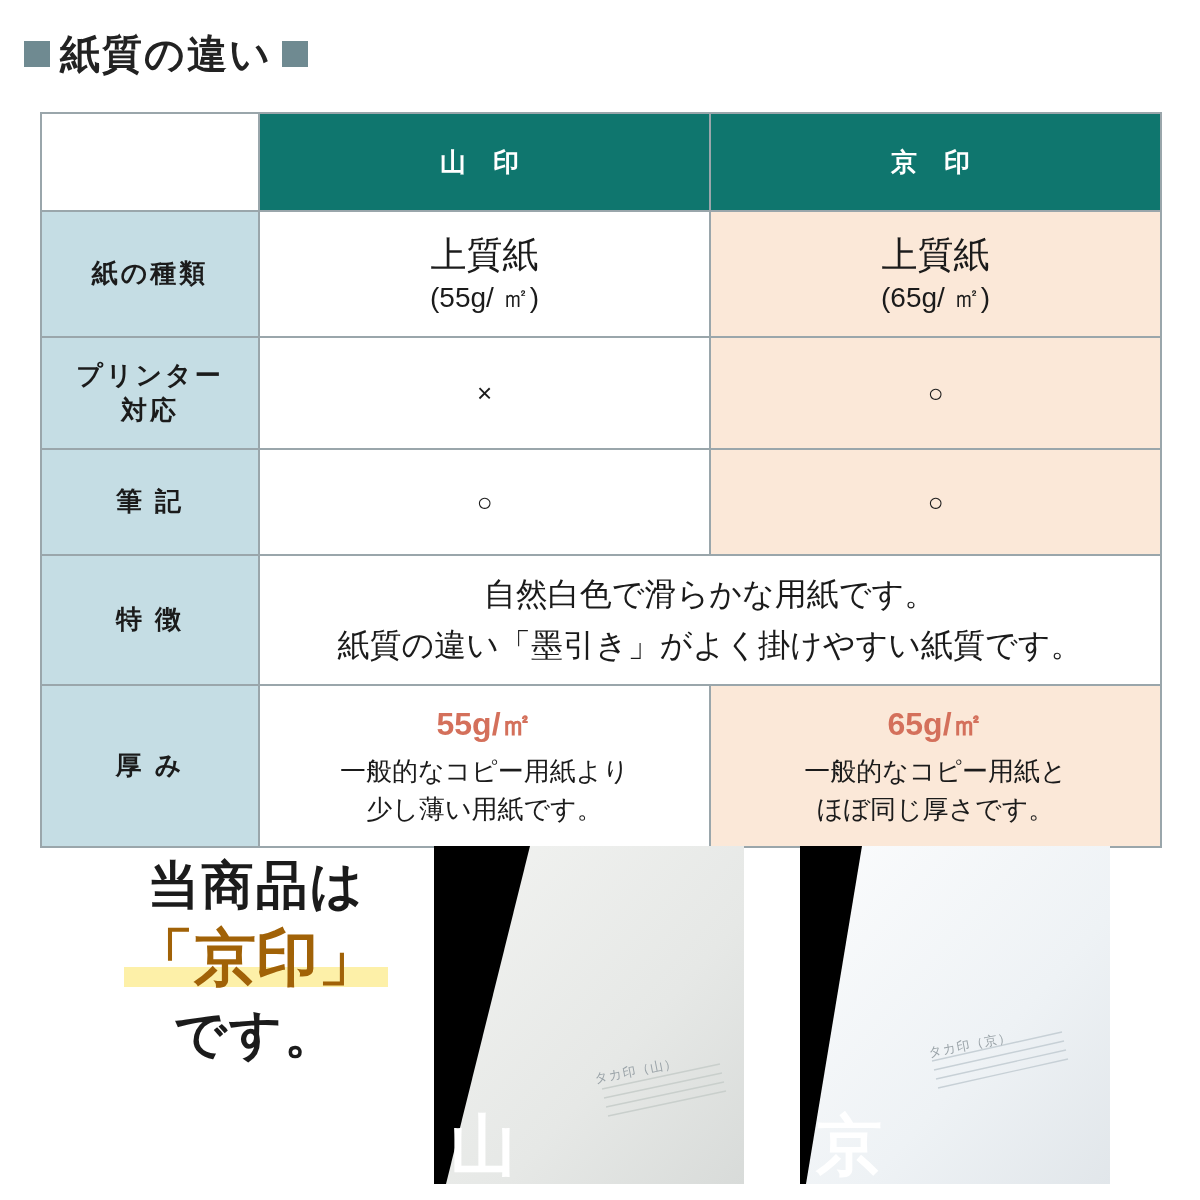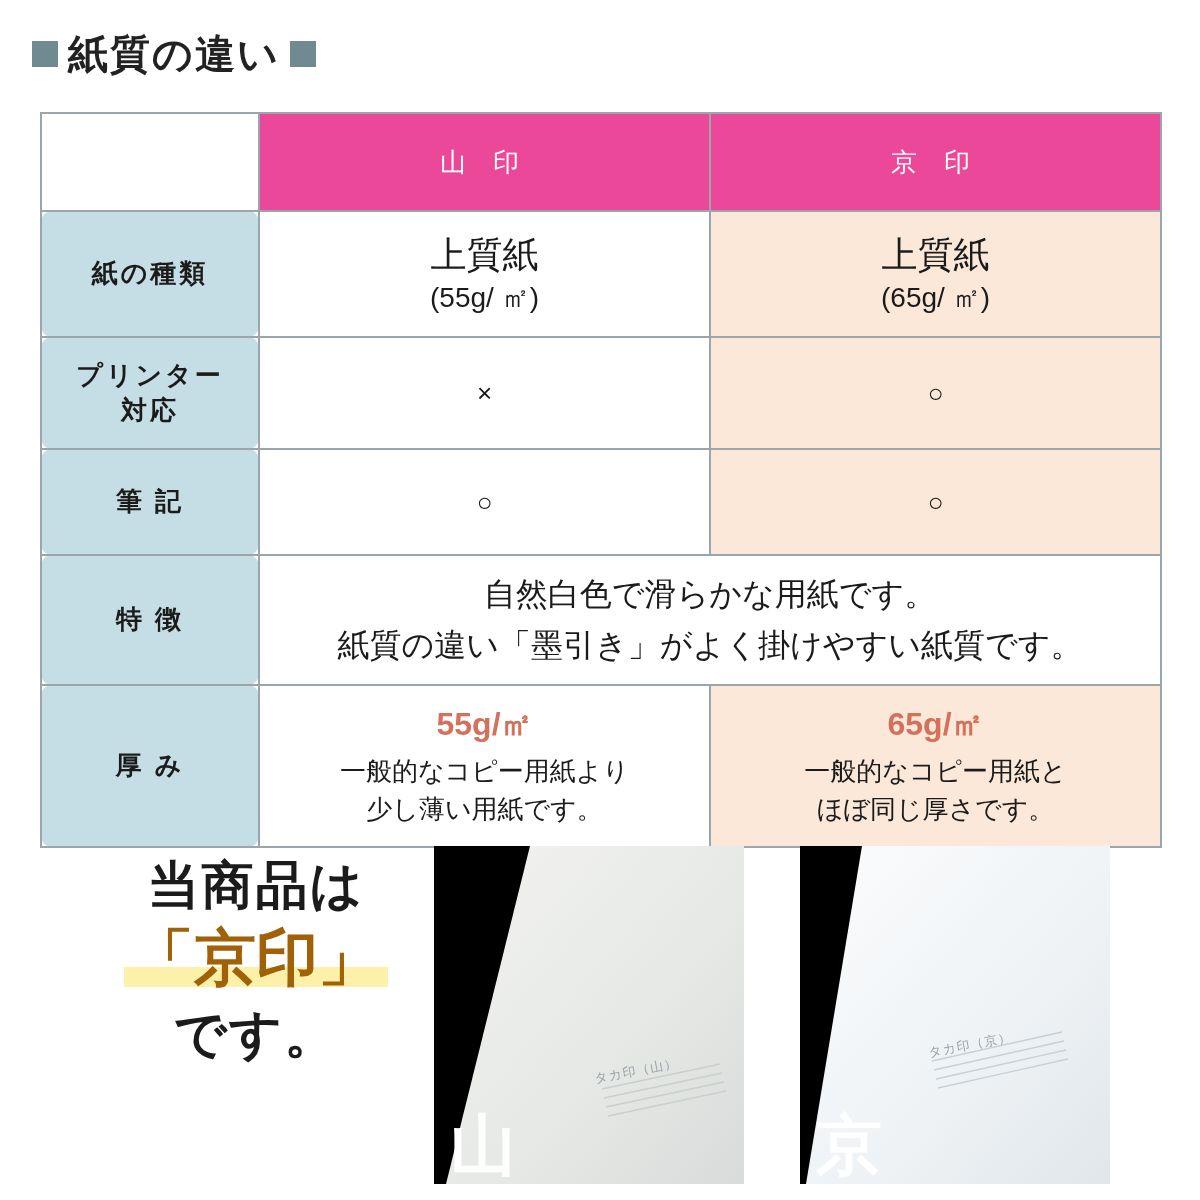--- a/index.html
+++ b/index.html
@@ -12,21 +12,21 @@
     height: 1200px;
     font-family: "Liberation Sans", "DejaVu Sans", sans-serif;
     color: #1b1b1b;
     position: relative;
     overflow: hidden;
   }
 
   
   .heading {
     position: absolute;
-    left: 32px;
+    left: 24px;
     top: 34px;
     display: flex;
     align-items: center;
     gap: 10px;
   }
   .heading .sq {
     width: 26px;
     height: 26px;
     background: #6f8a91;
     display: inline-block;
@@ -58,34 +58,33 @@
     vertical-align: middle;
     font-size: 26px;
     padding: 0;
   }
   .col-label { width: 218px; }
   .col-yama  { width: 451px; }
   .col-kyo   { width: 451px; }
 
   .hdr-blank { background: #ffffff; height: 96px; border-left-color:#9aa6ab; }
   .hdr-brand {
-    background: #ec4899;
+    background: #0f766e;
     color: #ffffff;
     font-size: 36px;
-    font-weight: normal;
+    font-weight: bold;
     letter-spacing: 10px;
     height: 96px;
   }
   .row-label {
     background: #c5dde4;
     font-size: 27px;
     font-weight: bold;
     letter-spacing: 3px;
     line-height: 1.35;
-    border-radius: 11px;
   }
   .cell-plain { background: #ffffff; }
   .cell-kyo   { background: #fbe8d8; }
 
   .r-type td { height: 124px; }
   .r-printer td { height: 110px; }
   .r-hikki td { height: 104px; }
   .r-feature td { height: 128px; }
   .r-thick td { height: 160px; }
 

